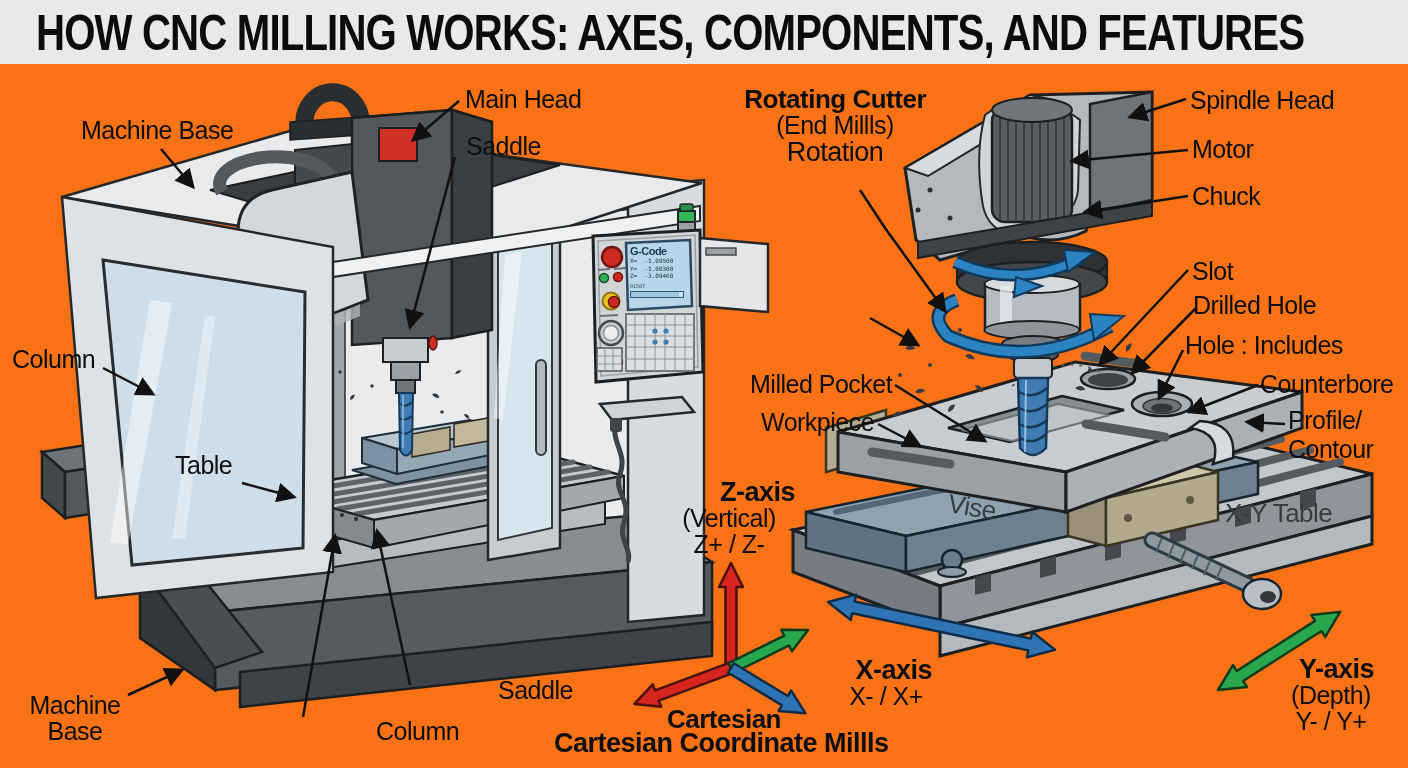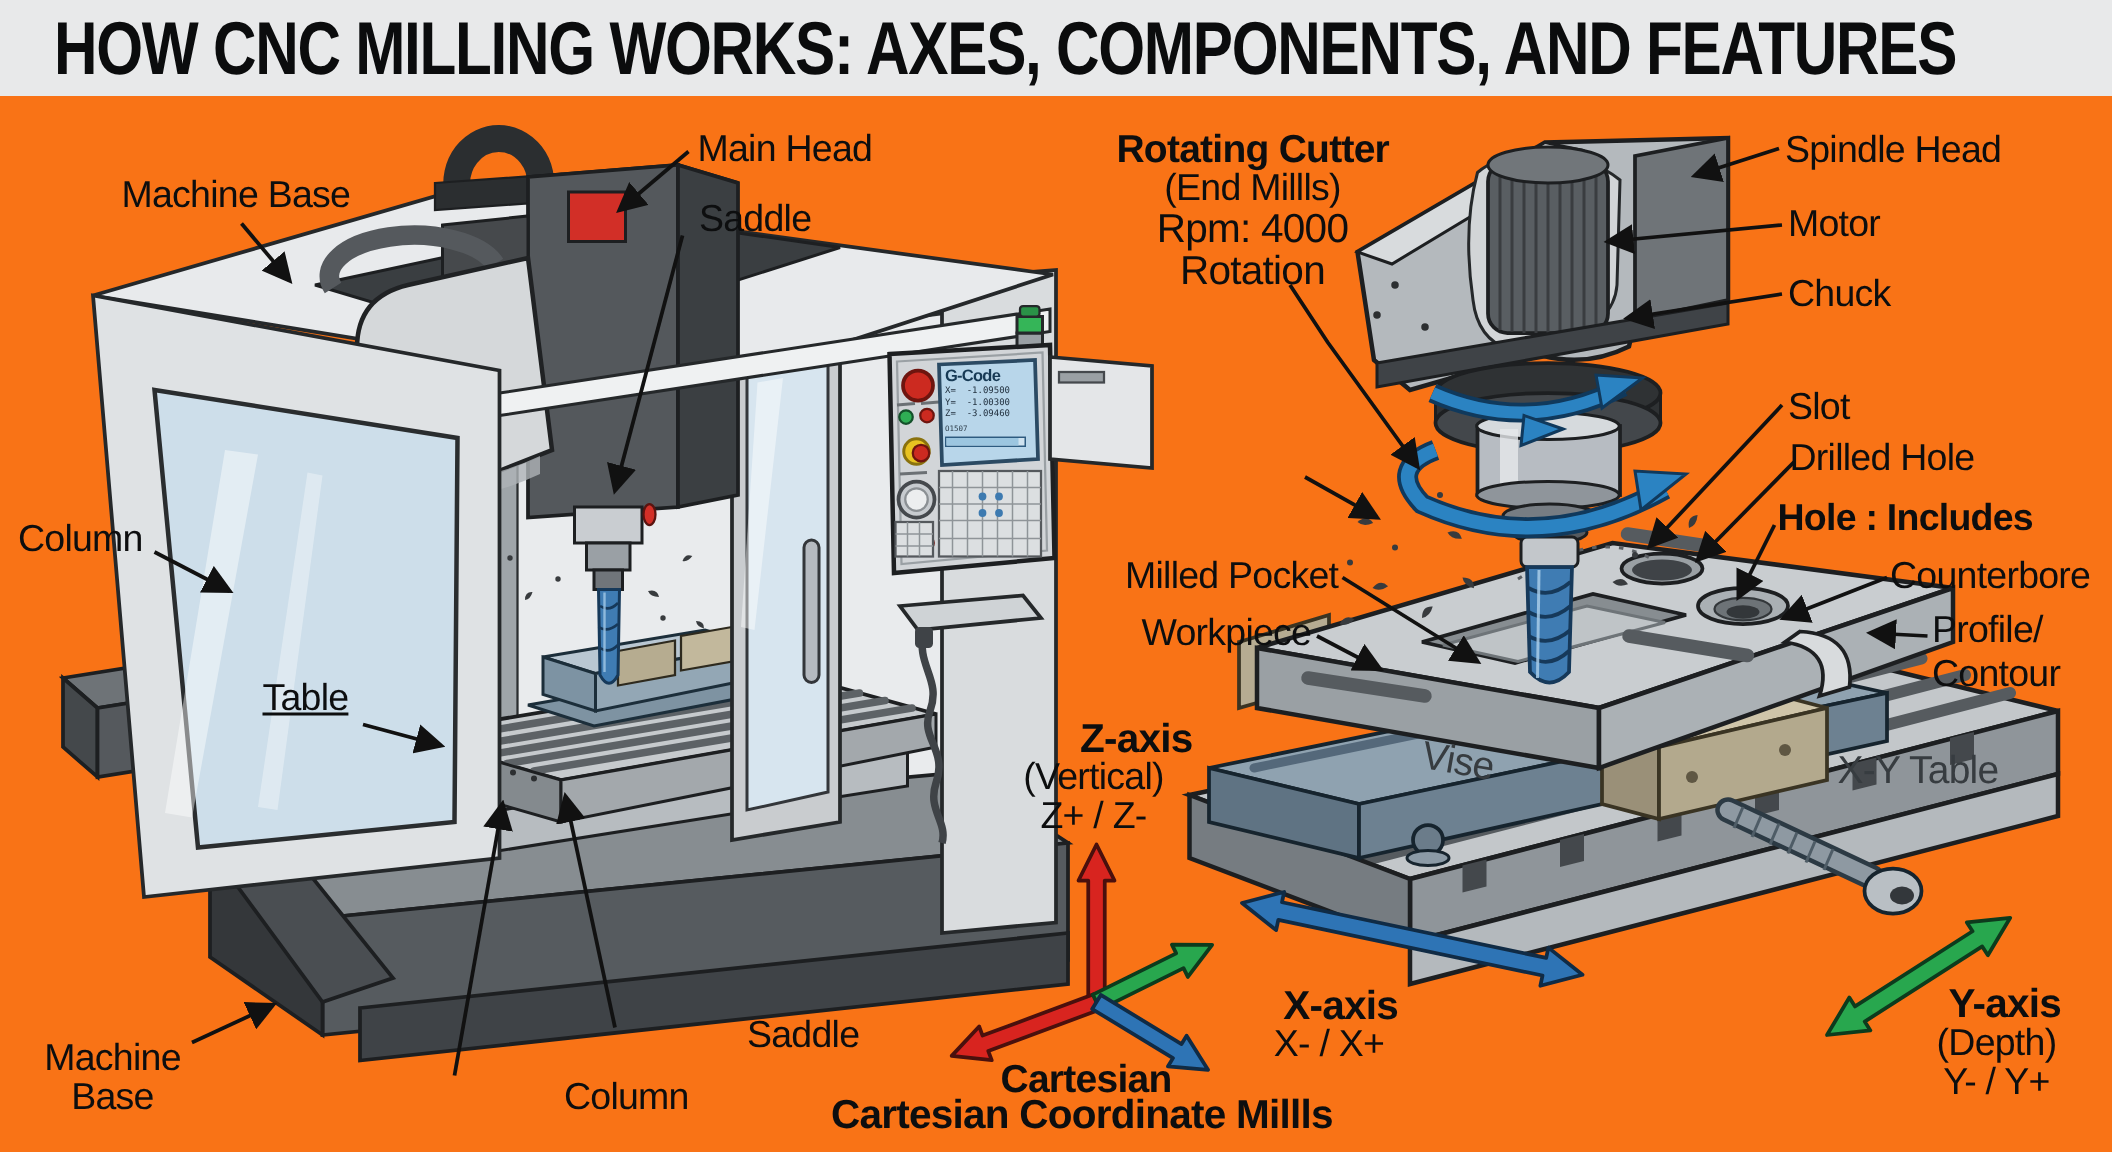--- a/index.html
+++ b/index.html
@@ -445,40 +445,39 @@
     </g>
     <g transform="translate(1218,690) rotate(-32.6)">
       <polygon points="0,0 26,-13 26,-6 119,-6 119,-13 145,0 119,13 119,6 26,6 26,13" fill="#28a74e" stroke="#0d3b1d" stroke-width="2.5" stroke-linejoin="round"></polygon>
     </g>
   </svg>
 
   <div class="lbl" style="left:81px;top:117px;">Machine Base</div>
   <div class="lbl" style="left:465px;top:86px;">Main Head</div>
   <div class="lbl" style="left:466px;top:133px;">Saddle</div>
   <div class="lbl" style="left:12px;top:346px;">Column</div>
-  <div class="lbl" style="left:175px;top:452px;text-decoration:underline;">Table</div>
+  <div class="lbl" style="left:175px;top:452px;">Table</div>
   <div class="lbl ctr" style="left:24px;top:675px;width:102px;margin-top:17px;">
     <div>Machine</div>
     <div>Base</div>
   </div>
   <div class="lbl" style="left:376px;top:718px;">Column</div>
   <div class="lbl" style="left:498px;top:677px;">Saddle</div>
 
   <div class="lbl ctr" style="left:744px;top:86px;width:182px;">
     <div class="b" style="font-size:26px;">Rotating Cutter</div>
     <div>(End Millls)</div>
-    <div style="font-size:27px;line-height:28px;">Rpm: 4000</div>
     <div style="font-size:27px;line-height:28px;">Rotation</div>
   </div>
   <div class="lbl" style="left:1190px;top:87px;">Spindle Head</div>
   <div class="lbl" style="left:1192px;top:136px;">Motor</div>
   <div class="lbl" style="left:1192px;top:183px;">Chuck</div>
   <div class="lbl" style="left:1192px;top:258px;">Slot</div>
   <div class="lbl" style="left:1193px;top:292px;">Drilled Hole</div>
-  <div class="lbl" style="left:1185px;top:332px;font-weight:bold;">Hole : Includes</div>
+  <div class="lbl" style="left:1185px;top:332px;">Hole : Includes</div>
   <div class="lbl" style="left:750px;top:371px;">Milled Pocket</div>
   <div class="lbl" style="left:1260px;top:371px;">Counterbore</div>
   <div class="lbl" style="left:761px;top:409px;">Workpiece</div>
   <div class="lbl" style="left:1288px;top:406px;line-height:29px;">
     <div>Profile/</div>
     <div>Contour</div>
   </div>
   <div class="lbl onmetal" style="left:948px;top:494px;transform:rotate(10deg);">Vise</div>
   <div class="lbl onmetal" style="left:1225px;top:500px;">X-Y Table</div>
 

